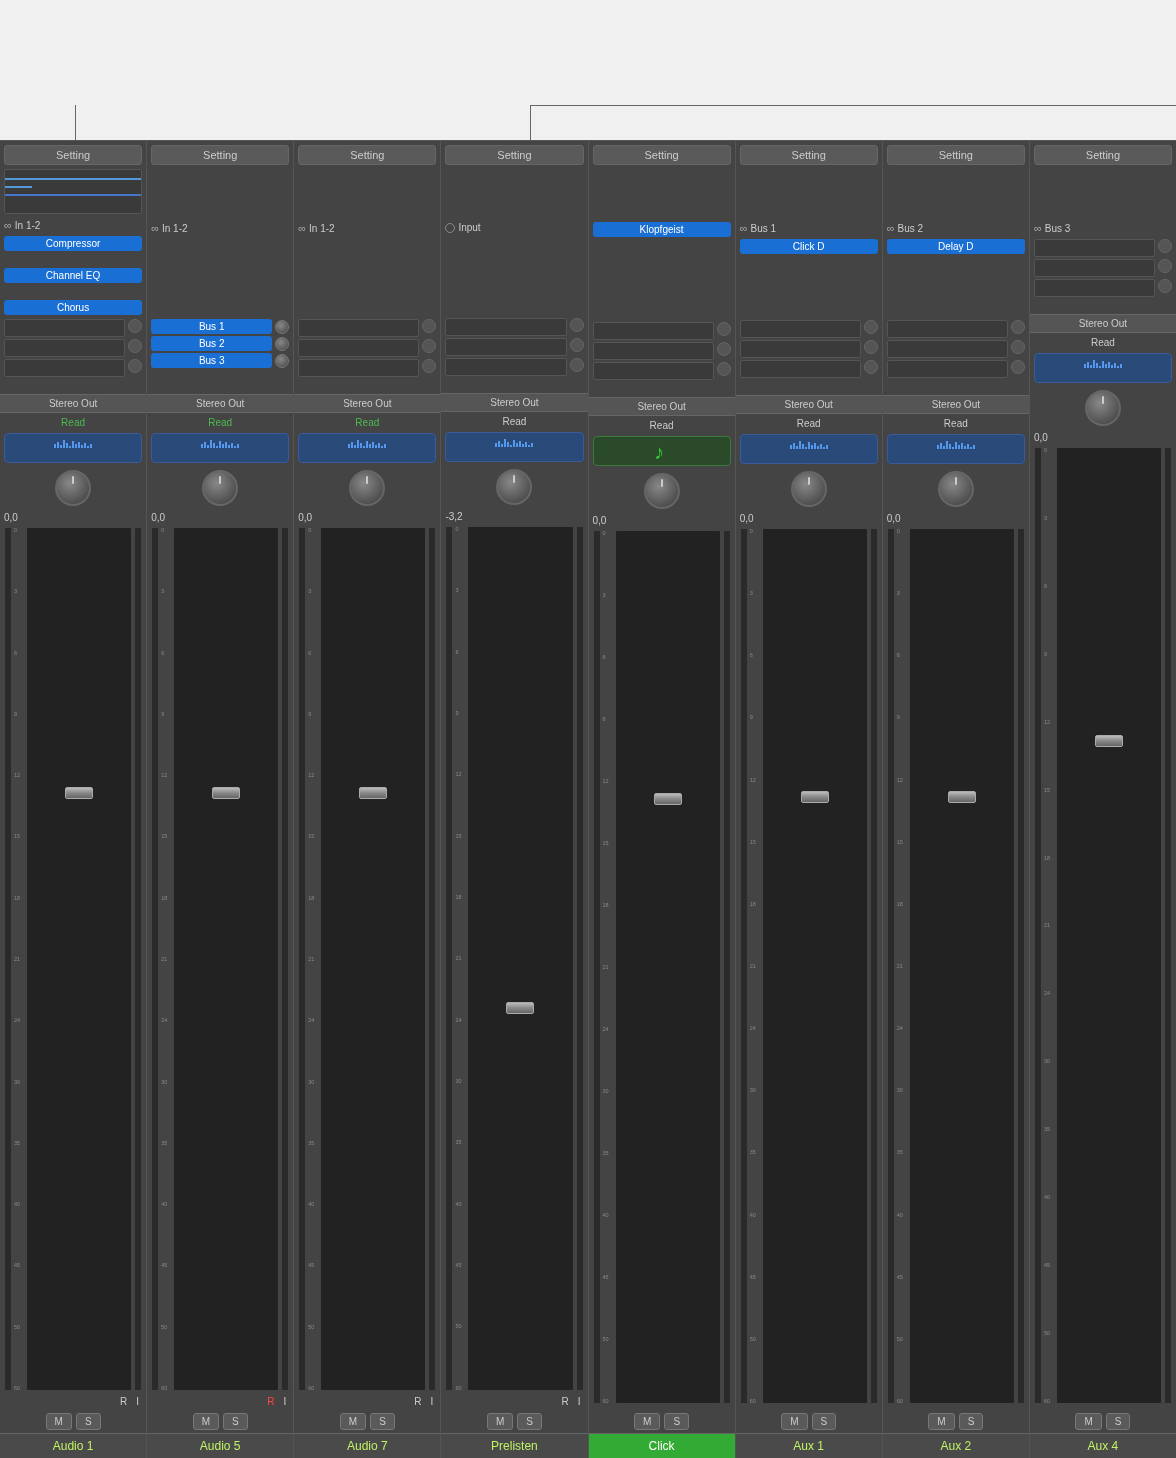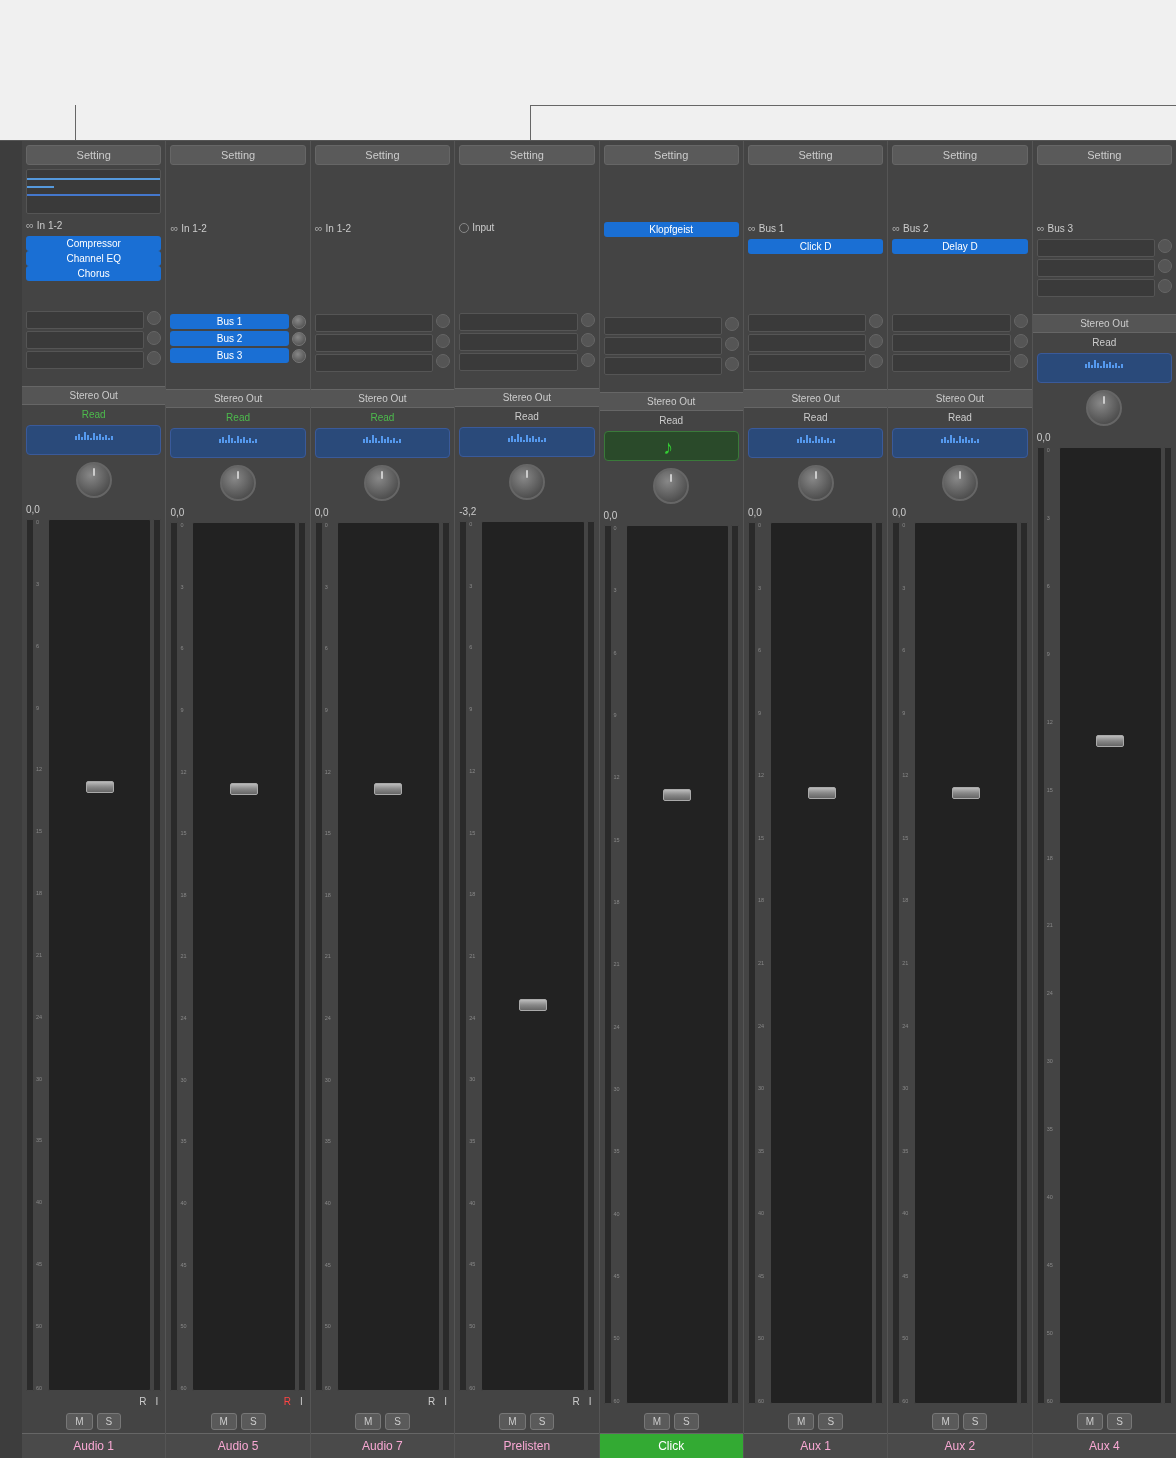--- a/index.html
+++ b/index.html
@@ -74,21 +74,20 @@
       bottom: 0;
       display: flex;
       flex-direction: column;
       background: #3d3d3d;
     }
 
     .channels-wrapper {
       display: flex;
       flex: 1;
       border-top: 1px solid #555;
-      padding-left: 22px;
     }
 
     .channel-strip {
       flex: 1;
       display: flex;
       flex-direction: column;
       border-right: 1px solid #555;
       background: #444;
       min-width: 0;
     }
@@ -141,21 +140,21 @@
       height: 10px;
       border: 1px solid #888;
       border-radius: 50%;
       display: inline-block;
     }
 
     
     .plugin-slots {
       display: flex;
       flex-direction: column;
-      gap: 0;
+      gap: 17px;
       padding: 2px 4px;
       min-height: 75px;
     }
     .plugin-slot {
       background: #1a6fd4;
       color: #fff;
       font-size: 10px;
       text-align: center;
       padding: 2px 4px;
       border-radius: 3px;
@@ -345,21 +344,21 @@
       padding: 2px 8px;
       border-radius: 3px;
       cursor: pointer;
     }
 
     
     .channel-label {
       text-align: center;
       padding: 5px 2px;
       font-size: 12px;
-      color: #f9a8d4;
+      color: #bef264;
       background: #4a4a4a;
       border-top: 1px solid #666;
       font-weight: 500;
     }
     .channel-label-green {
       text-align: center;
       padding: 5px 2px;
       font-size: 12px;
       color: #fff;
       background: #33aa33;

